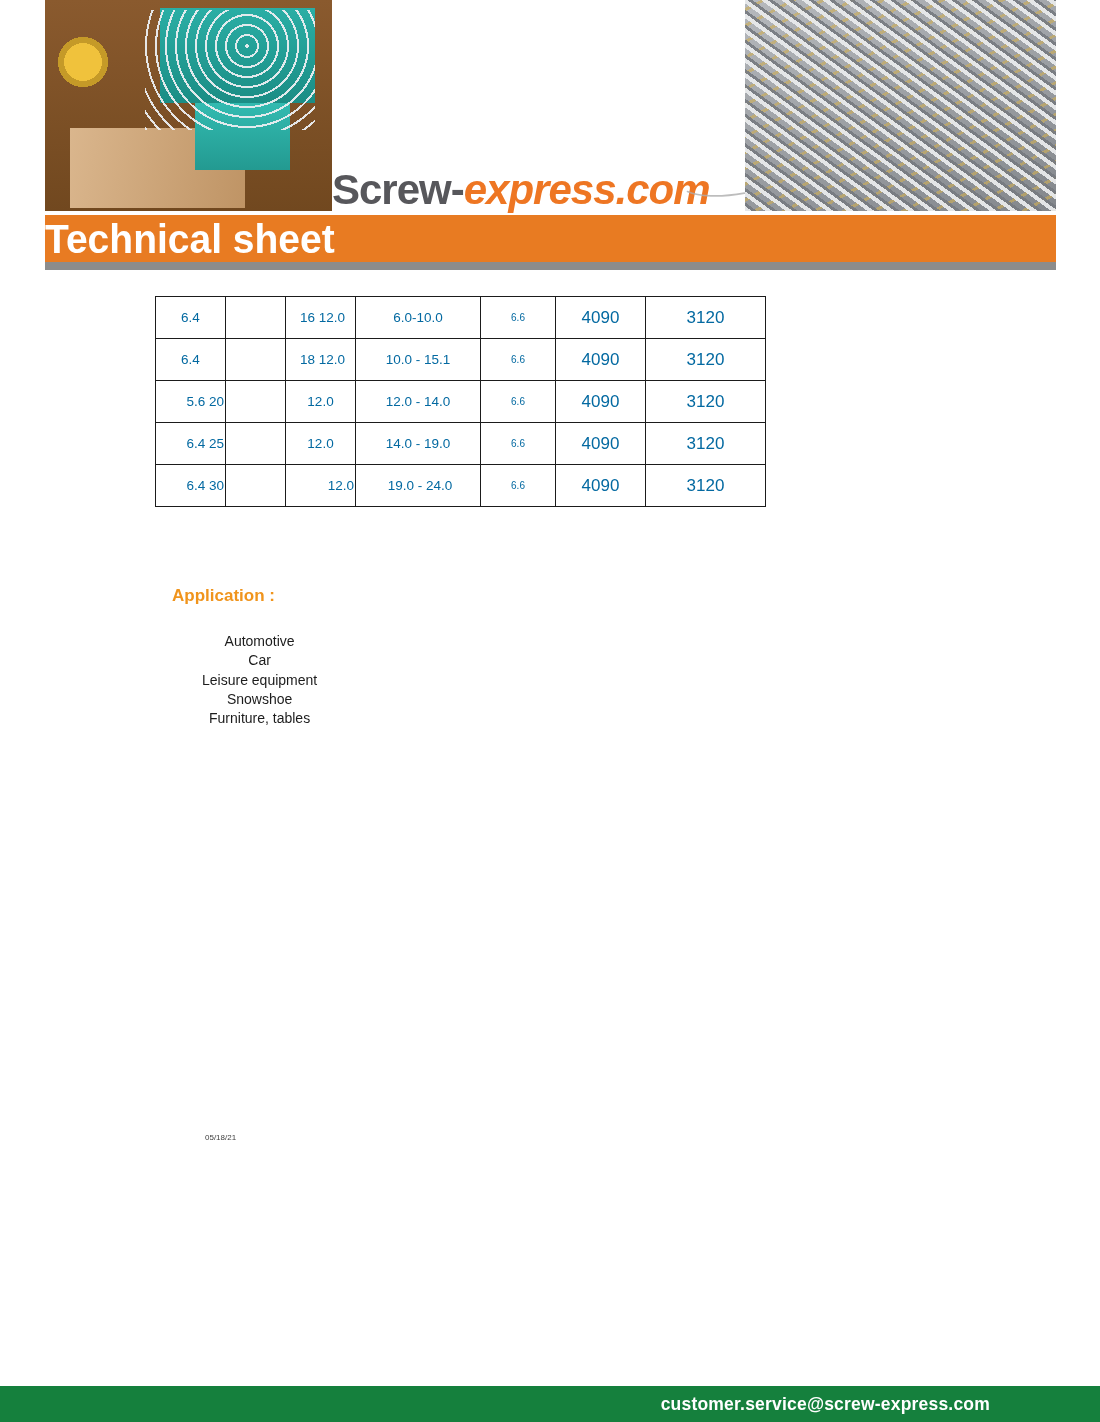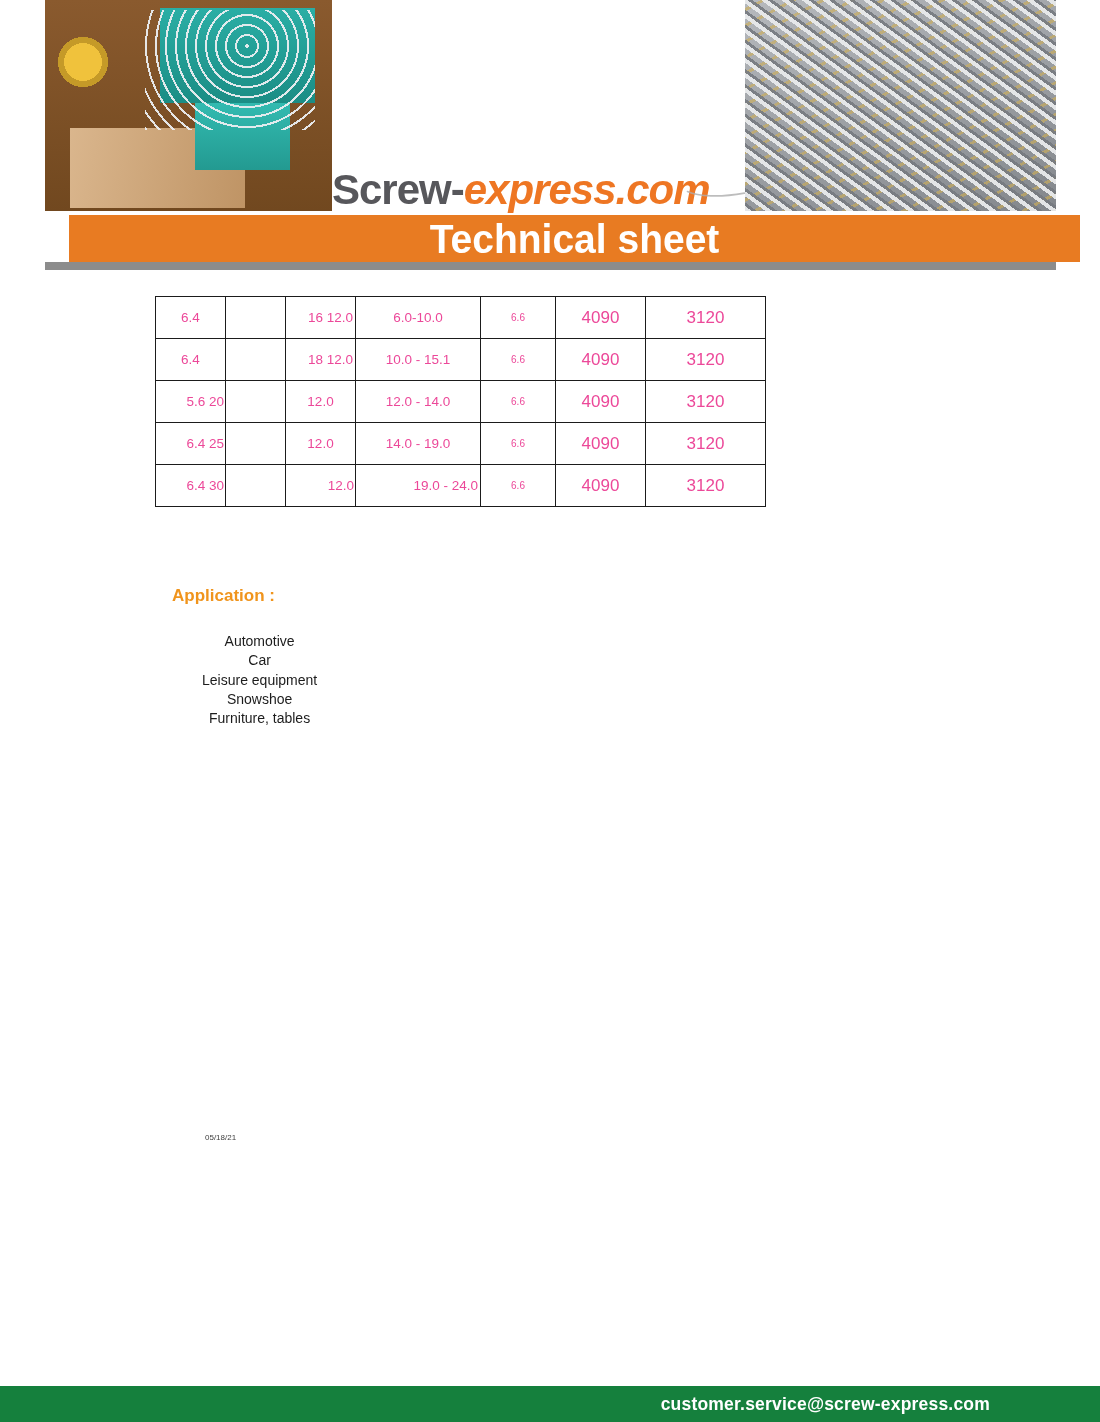--- a/index.html
+++ b/index.html
@@ -47,47 +47,47 @@
   }
   .logo-orange {
     font-size: 42px; font-weight: 700; font-style: italic; color: #ee7623; letter-spacing: -1px;
   }
   .swoosh { margin-top: -4px; margin-left: -24px; }
 
   
   .banner {
     position: absolute; left: 45px; top: 215px; width: 1011px; height: 47px;
     background: #e87b22;
-    display: flex; align-items: center; justify-content: center; margin-left: 24px;
+    display: flex; align-items: center; justify-content: flex-start;
   }
   .banner-title {
     color: #ffffff; font-size: 39px; font-weight: 700; letter-spacing: 0px;
     transform: scaleY(1.05);
   }
   .divider {
     position: absolute; left: 45px; top: 262px; width: 1011px; height: 8px;
     background: #8c8c8c;
   }
 
   
   .spec-table {
     position: absolute; left: 155px; top: 296px;
     border-collapse: collapse; table-layout: fixed;
     border: 1px solid #1b1b1b;
   }
   .spec-table td {
     border: 1px solid #1b1b1b;
     height: 42px; padding: 0 2px;
     text-align: center; vertical-align: middle;
-    font-size: 13.5px; color: #ec4899;
+    font-size: 13.5px; color: #0369a1;
     white-space: nowrap;
   }
   .spec-table td.lg { font-size: 17px; }
   .spec-table td.xs { font-size: 10px; }
-  .spec-table td.left { text-align: right; padding-left: 6px; }
+  .spec-table td.left { text-align: center; padding-left: 6px; }
   .spec-table td.rshift { text-align: right; padding-right: 1px; }
 
   
   .app-heading {
     position: absolute; left: 172px; top: 586px;
     color: #f0941c; font-size: 17px; font-weight: 700;
   }
   .app-list {
     position: absolute; left: 202px; top: 632px;
     font-size: 14px; color: #1c1c1c; line-height: 19.3px; text-align: center;

